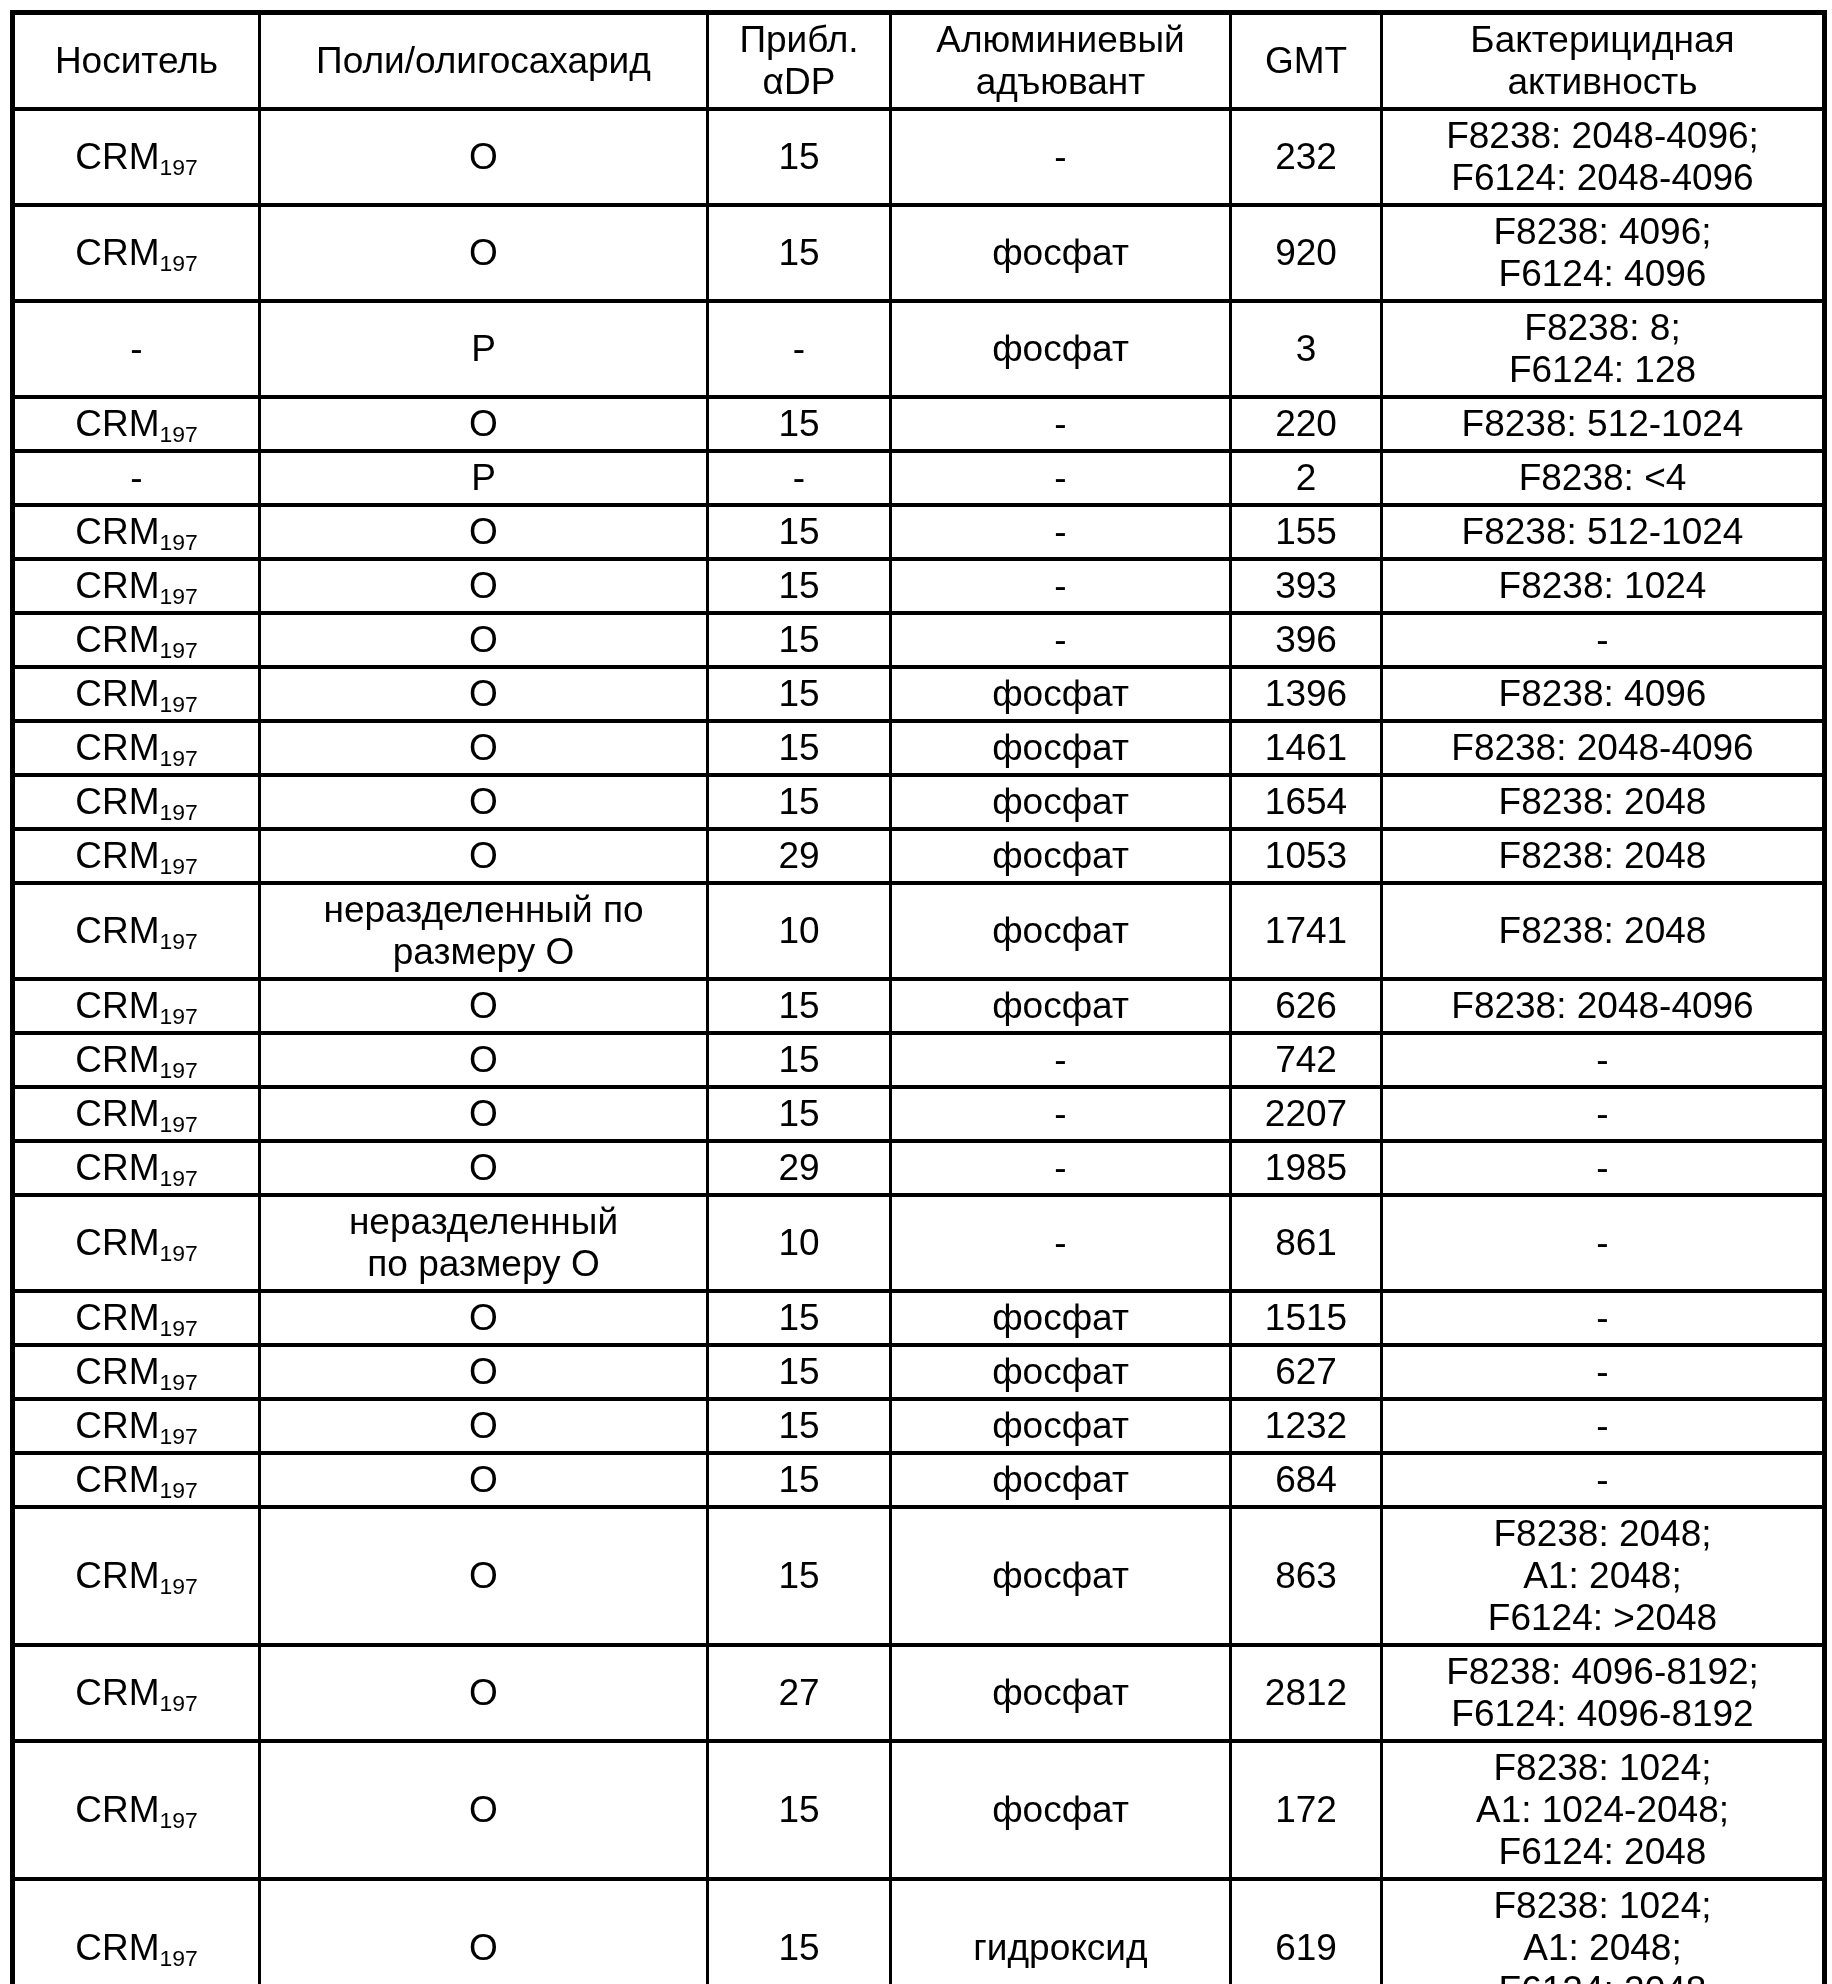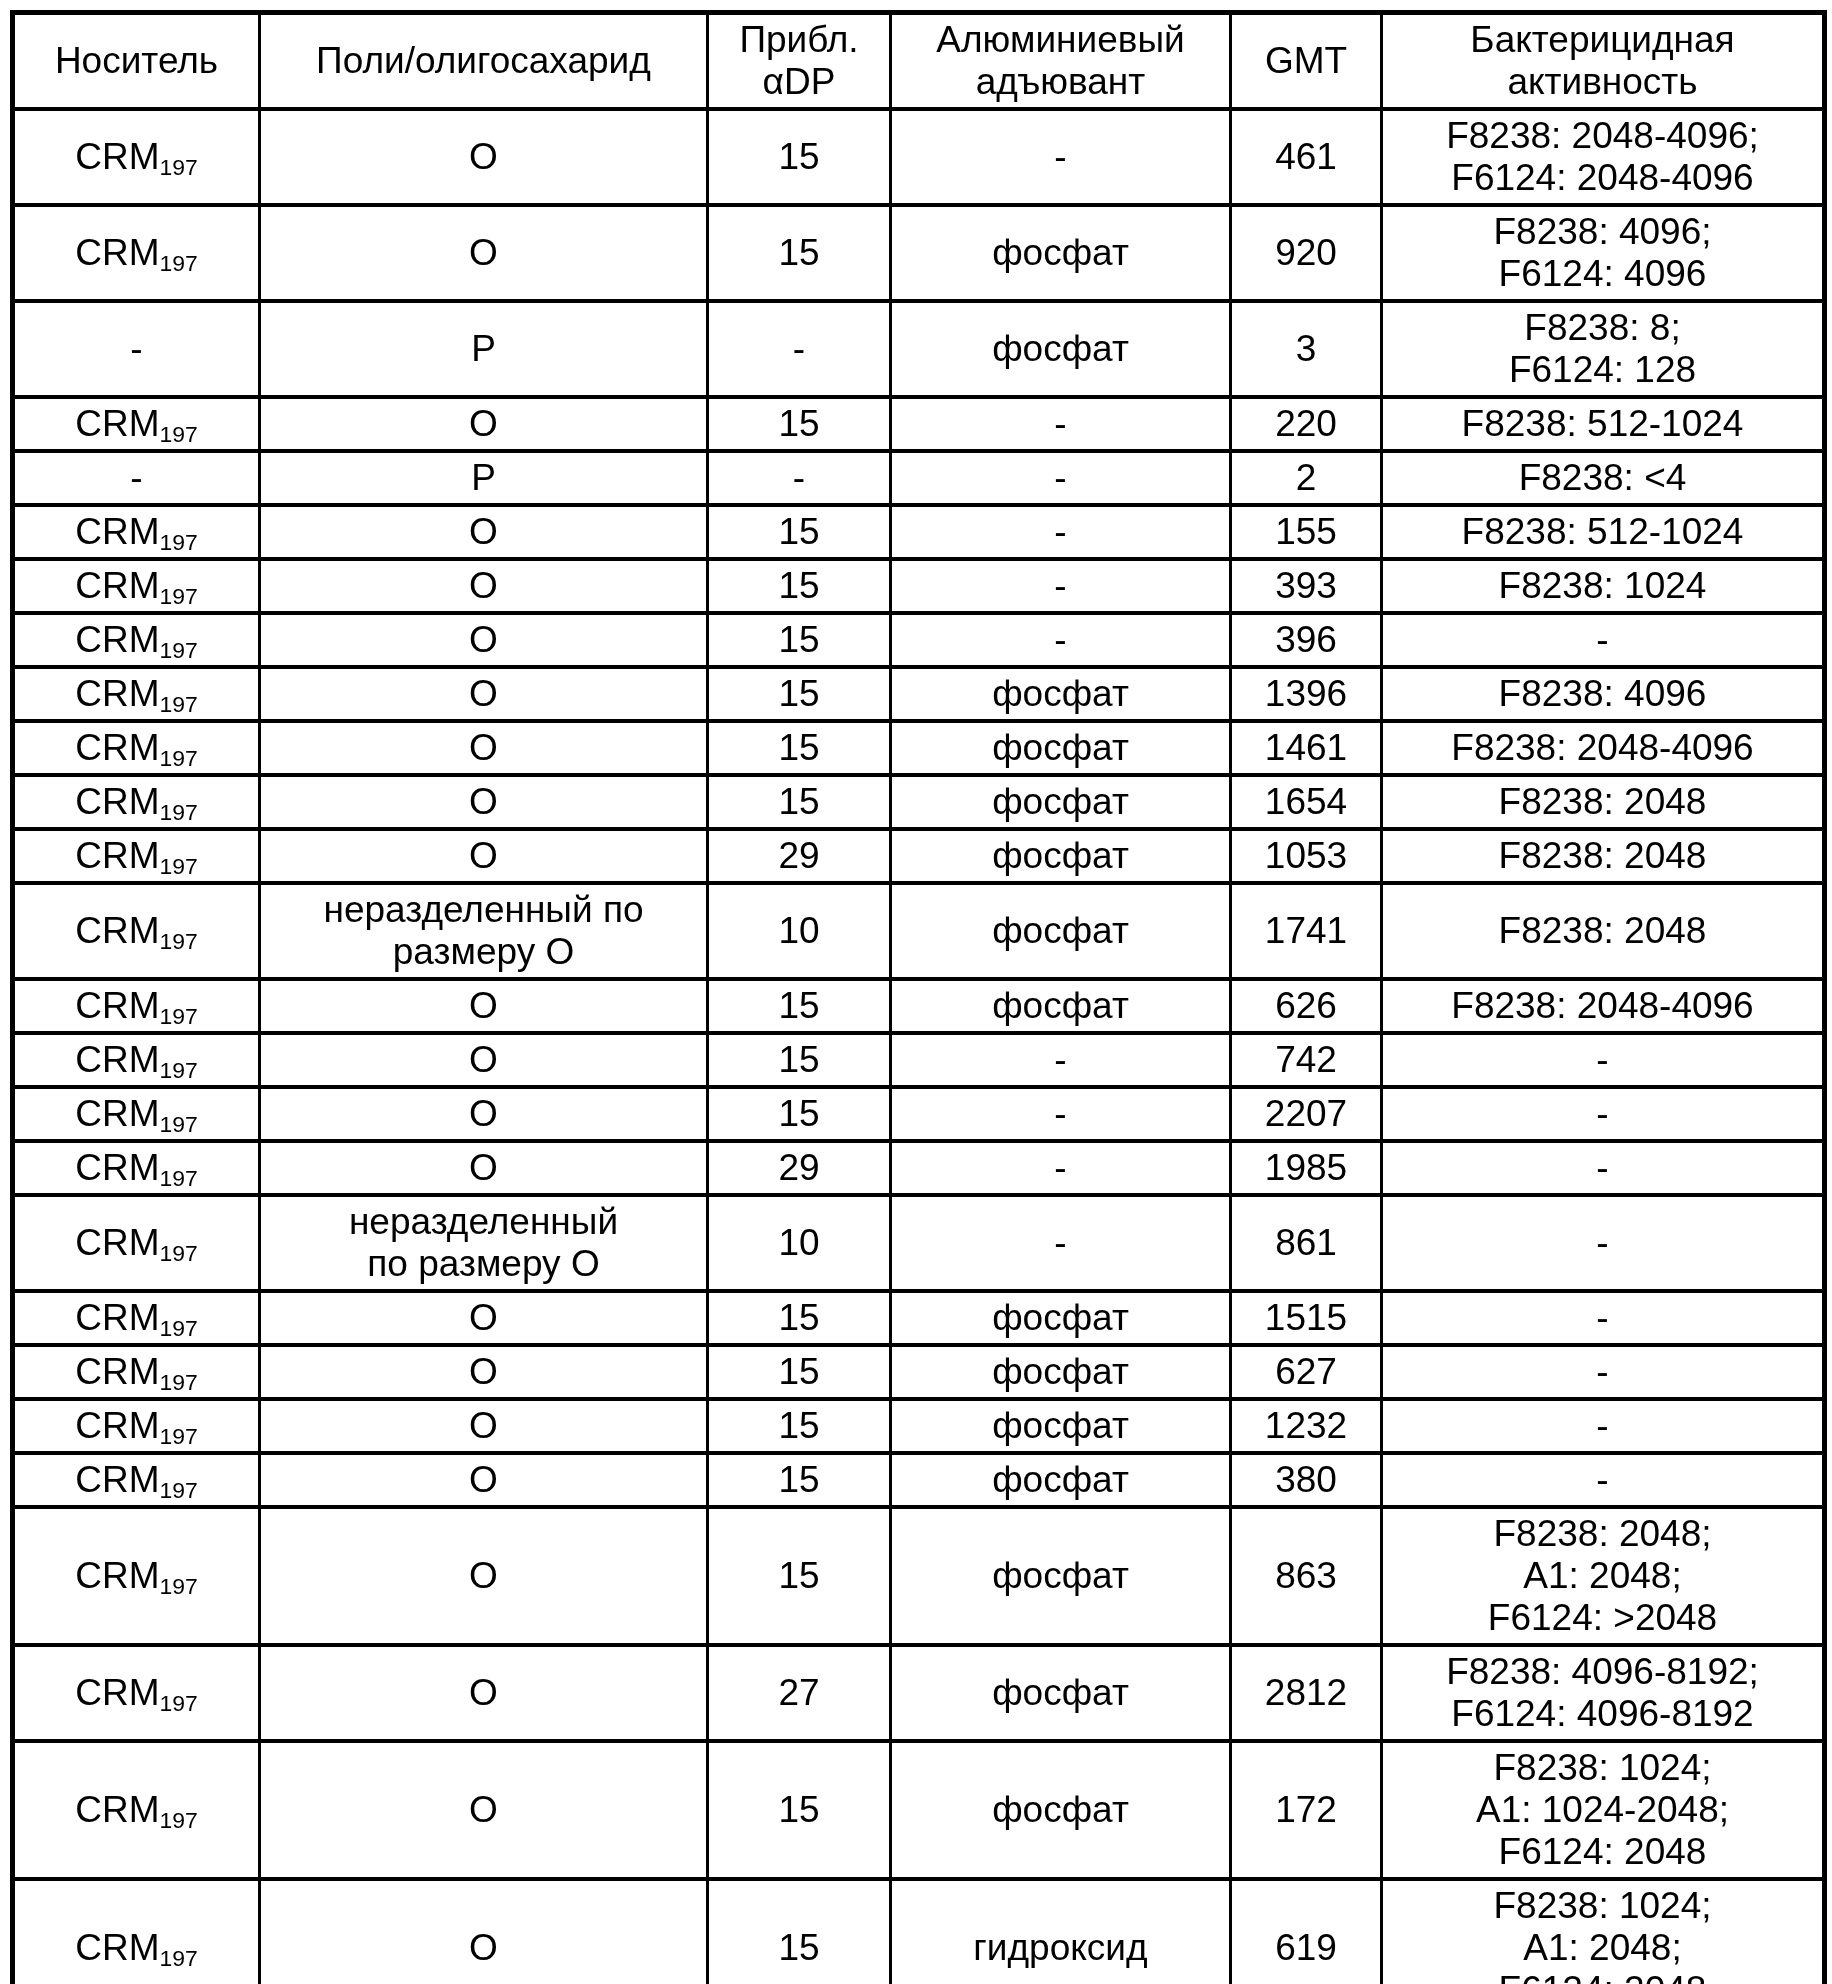--- a/index.html
+++ b/index.html
@@ -86,21 +86,21 @@
       <th>Бактерицидная
 активность</th>
     </tr>
   </thead>
   <tbody>
   <tr>
     <td><span>CRM</span><sub>197</sub></td>
     <td>O</td>
     <td>15</td>
     <td>-</td>
-    <td>461</td>
+    <td>232</td>
     <td>F8238: 2048-4096;
 F6124: 2048-4096</td>
   </tr>
 
   <tr>
     <td><span>CRM</span><sub>197</sub></td>
     <td>O</td>
     <td>15</td>
     <td>фосфат</td>
     <td>920</td>
@@ -280,21 +280,21 @@
     <td>фосфат</td>
     <td>1232</td>
     <td>-</td>
   </tr>
 
   <tr>
     <td><span>CRM</span><sub>197</sub></td>
     <td>O</td>
     <td>15</td>
     <td>фосфат</td>
-    <td>380</td>
+    <td>684</td>
     <td>-</td>
   </tr>
 
   <tr>
     <td><span>CRM</span><sub>197</sub></td>
     <td>O</td>
     <td>15</td>
     <td>фосфат</td>
     <td>863</td>
     <td>F8238: 2048;

